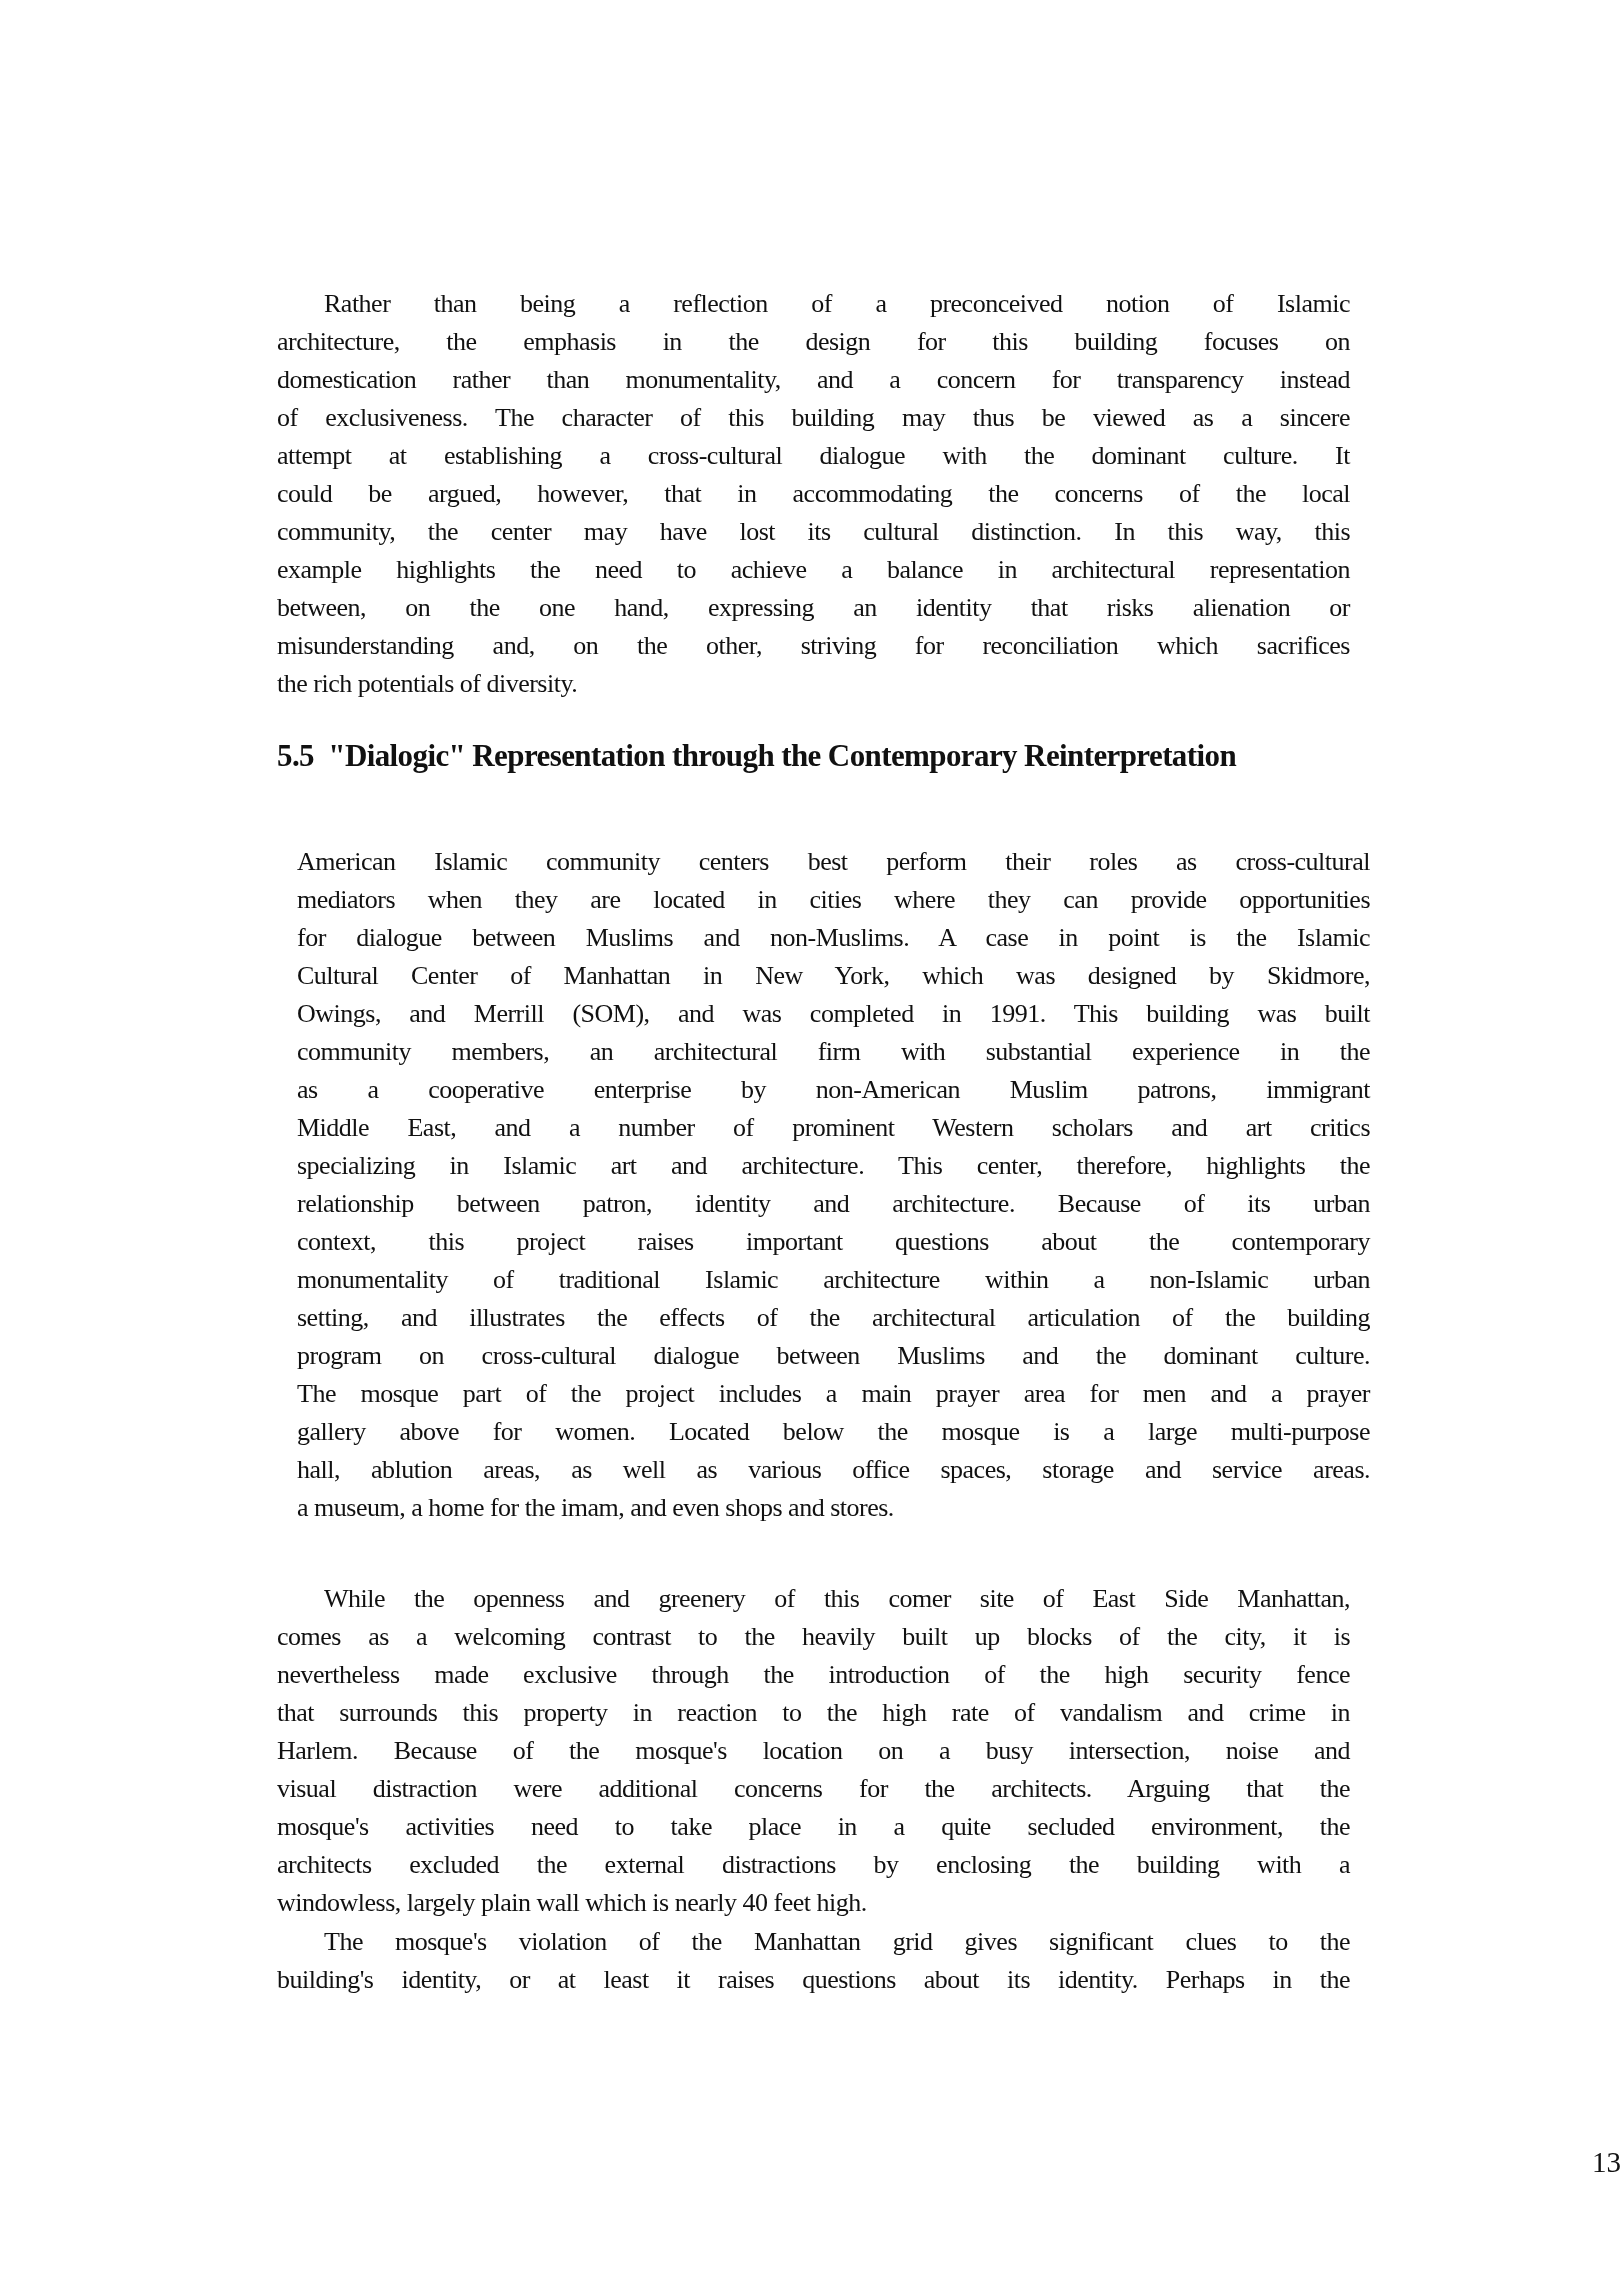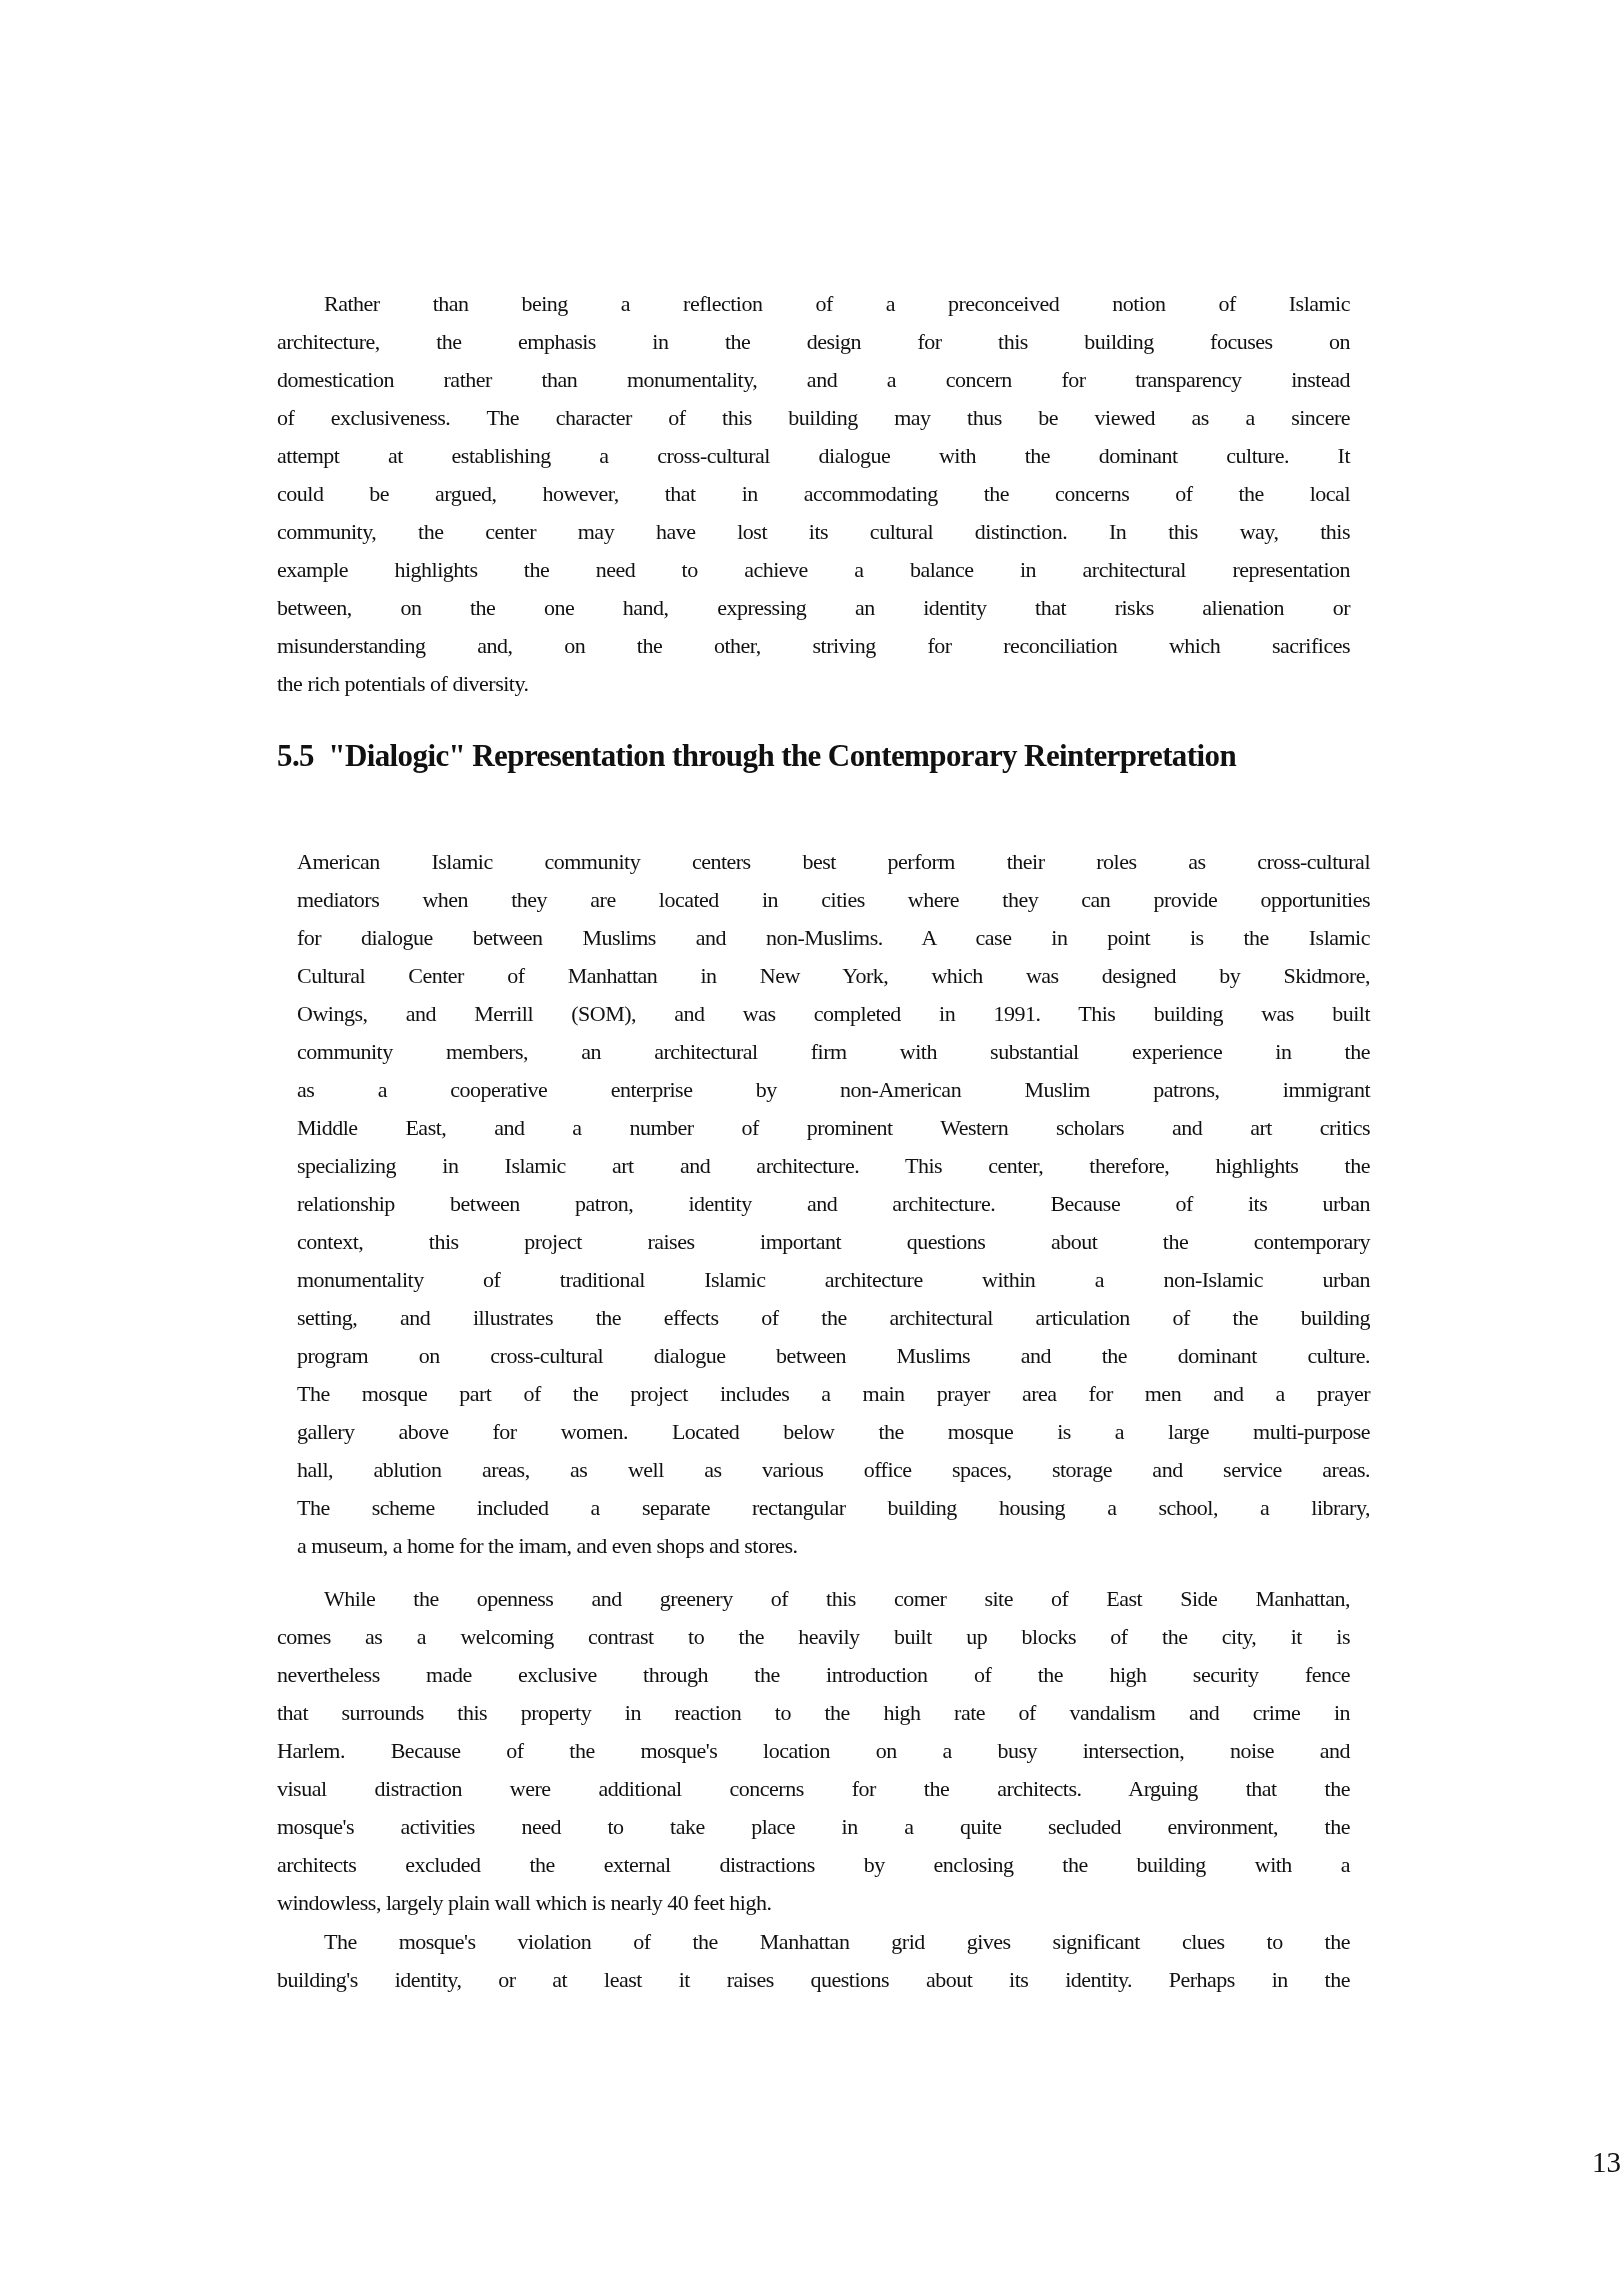--- a/index.html
+++ b/index.html
@@ -1,19 +1,19 @@
 <!DOCTYPE html>
 <html><head>
 <meta charset="utf-8">
 <style>
   html, body { margin: 0; padding: 0; background: #ffffff; }
   body { width: 1621px; height: 2293px; position: relative; overflow: hidden; }
   .page { position: absolute; left: 0; top: 0; width: 1621px; height: 2293px; background: #fff; }
   .block { position: absolute; left: 277px; width: 1073px; font-family: "Liberation Serif", "DejaVu Serif", serif; color: #111; }
-  .line { display: block; font-size: 22px; line-height: 38px; height: 38px; text-align: justify; text-align-last: justify; white-space: nowrap; letter-spacing: -0.5px; }
+  .line { display: block; font-size: 26px; line-height: 38px; height: 38px; text-align: justify; text-align-last: justify; white-space: nowrap; letter-spacing: -0.5px; }
   .line.last { text-align-last: left; }
   .line.indent { padding-left: 47px; }
   .heading { font-weight: bold; font-size: 31px; line-height: 37px; letter-spacing: -0.6px; }
   .heading .hline { display: block; white-space: nowrap; }
   .heading .hline.cont { padding-left: 57px; }
   .pagenum { position: absolute; left: 0; width: 1621px; top: 2146px; text-align: right; font-family: "Liberation Serif", "DejaVu Serif", serif; font-size: 29px; color: #111; }
 </style>
 </head>
 <body>
 
@@ -48,21 +48,20 @@
     <span class="line">Middle East, and a number of prominent Western scholars and art critics</span>
     <span class="line">specializing in Islamic art and architecture. This center, therefore, highlights the</span>
     <span class="line">relationship between patron, identity and architecture. Because of its urban</span>
     <span class="line">context, this project raises important questions about the contemporary</span>
     <span class="line">monumentality of traditional Islamic architecture within a non-Islamic urban</span>
     <span class="line">setting, and illustrates the effects of the architectural articulation of the building</span>
     <span class="line">program on cross-cultural dialogue between Muslims and the dominant culture.</span>
     <span class="line">The mosque part of the project includes a main prayer area for men and a prayer</span>
     <span class="line">gallery above for women. Located below the mosque is a large multi-purpose</span>
     <span class="line">hall, ablution areas, as well as various office spaces, storage and service areas.</span>
-    <span class="line">The scheme included a separate rectangular building housing a school, a library,</span>
     <span class="line last">a museum, a home for the imam, and even shops and stores.</span>
   </div>
 
   <div class="block" style="top:1580px;">
     <span class="line indent">While the openness and greenery of this comer site of East Side Manhattan,</span>
     <span class="line">comes as a welcoming contrast to the heavily built up blocks of the city, it is</span>
     <span class="line">nevertheless made exclusive through the introduction of the high security fence</span>
     <span class="line">that surrounds this property in reaction to the high rate of vandalism and crime in</span>
     <span class="line">Harlem. Because of the mosque's location on a busy intersection, noise and</span>
     <span class="line">visual distraction were additional concerns for the architects. Arguing that the</span>

